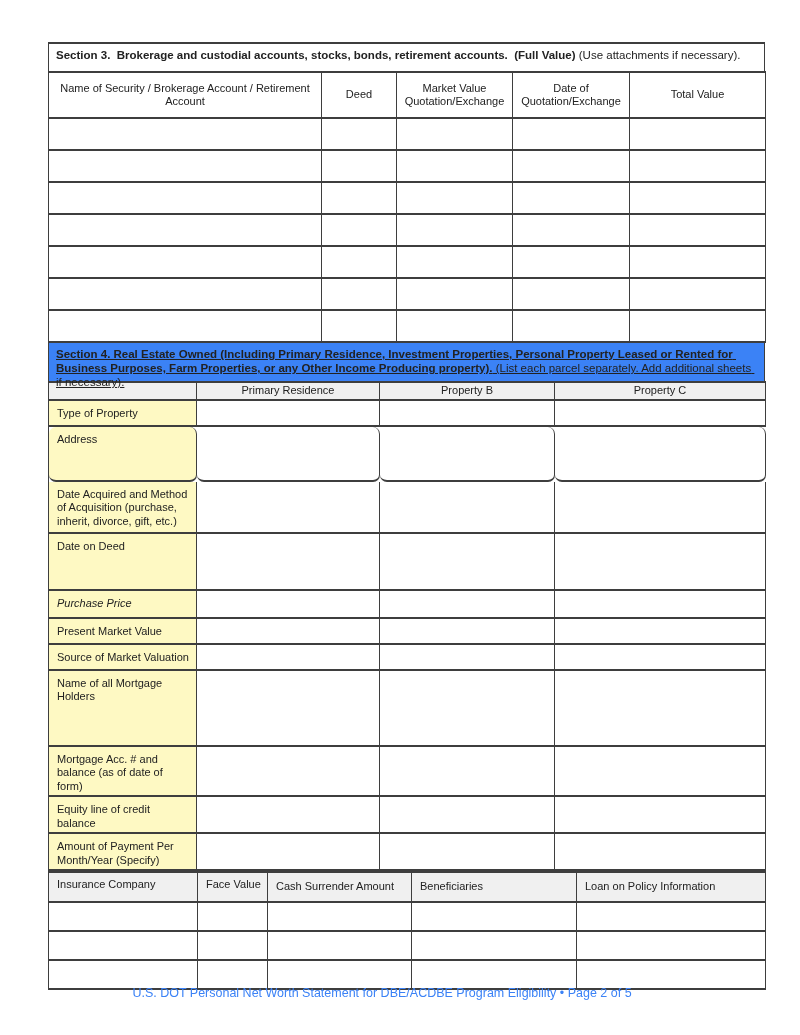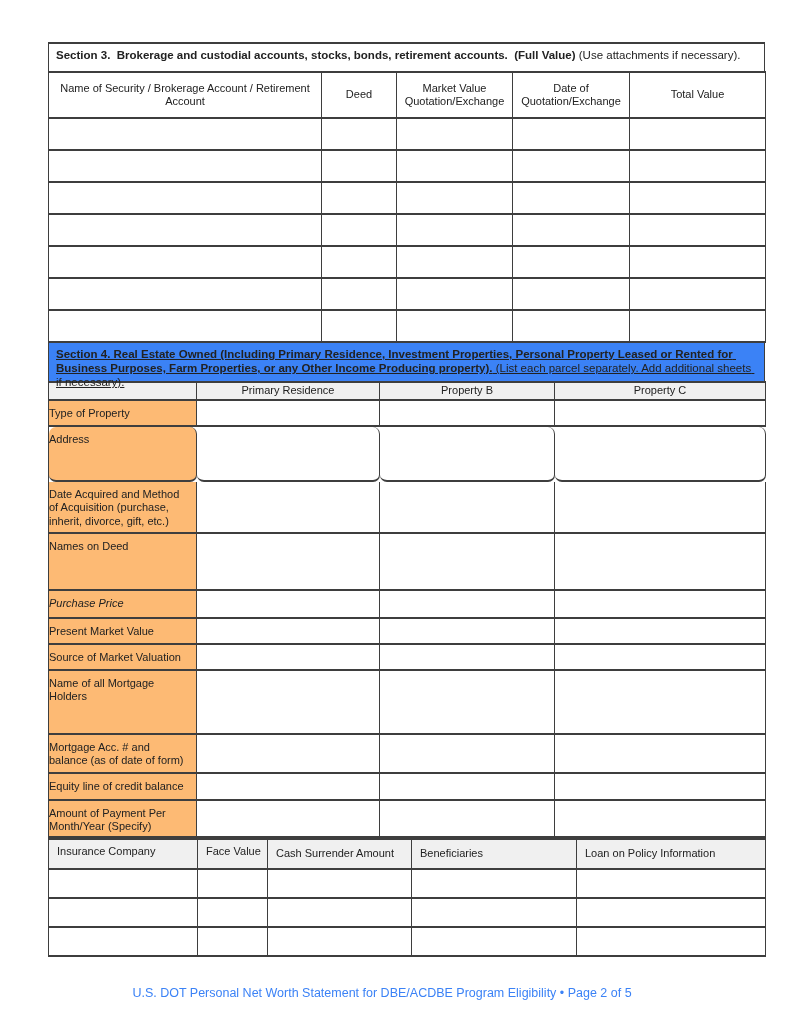--- a/index.html
+++ b/index.html
@@ -53,35 +53,35 @@
     vertical-align: middle;
     text-align: center;
     padding: 2px 4px;
     overflow: hidden;
   }
   
   .s3 tr:first-child > th { height: 46px; }
   .s3 tr:not(:first-child) > td { height: 32px; }
   
   .s4 th.lbl {
-    background: #fdba74;
+    background: #fef9c3;
     text-align: left;
     vertical-align: top;
-    padding: 6px 6px 2px 0;
+    padding: 6px 6px 2px 8px;
   }
   .s4 tr:nth-child(1) > * { height: 17px; padding: 1px 4px; }
   .s4 tr:nth-child(1) > th { background: #f0f0f0; vertical-align: middle; }
   .s4 tr:nth-child(2) > * { height: 26px; }
   .s4 tr:nth-child(3) > * { height: 55px; border-radius: 7px; }
   .s4 tr:nth-child(4) > * { height: 52px; }
   .s4 tr:nth-child(5) > * { height: 57px; }
   .s4 tr:nth-child(6) > * { height: 28px; font-style: italic; }
   .s4 tr:nth-child(7) > * { height: 26px; }
   .s4 tr:nth-child(8) > * { height: 26px; }
-  .s4 tr:nth-child(9) > * { height: 64px; }
+  .s4 tr:nth-child(9) > * { height: 76px; }
   .s4 tr:nth-child(10) > * { height: 39px; }
   .s4 tr:nth-child(11) > * { height: 27px; }
   .s4 tr:nth-child(12) > * { height: 36px; }
   
   .s5 tr:first-child > th { height: 30px; background: #f0f0f0; text-align: left; padding-left: 8px; }
   .s5 tr:first-child > th.vtop { vertical-align: top; padding-top: 5px; }
   .s5 tr:not(:first-child) > td { height: 29px; }
   
   .footer {
     position: absolute;
@@ -197,21 +197,21 @@
             <td></td>
             <td></td>
       </tr>
       <tr>
         <th class="lbl">Date Acquired and Method of Acquisition (purchase, inherit, divorce, gift, etc.)</th>
         <td></td>
             <td></td>
             <td></td>
       </tr>
       <tr>
-        <th class="lbl">Names on Deed</th>
+        <th class="lbl">Date on Deed</th>
         <td></td>
             <td></td>
             <td></td>
       </tr>
       <tr>
         <th class="lbl">Purchase Price</th>
         <td></td>
             <td></td>
             <td></td>
       </tr>

